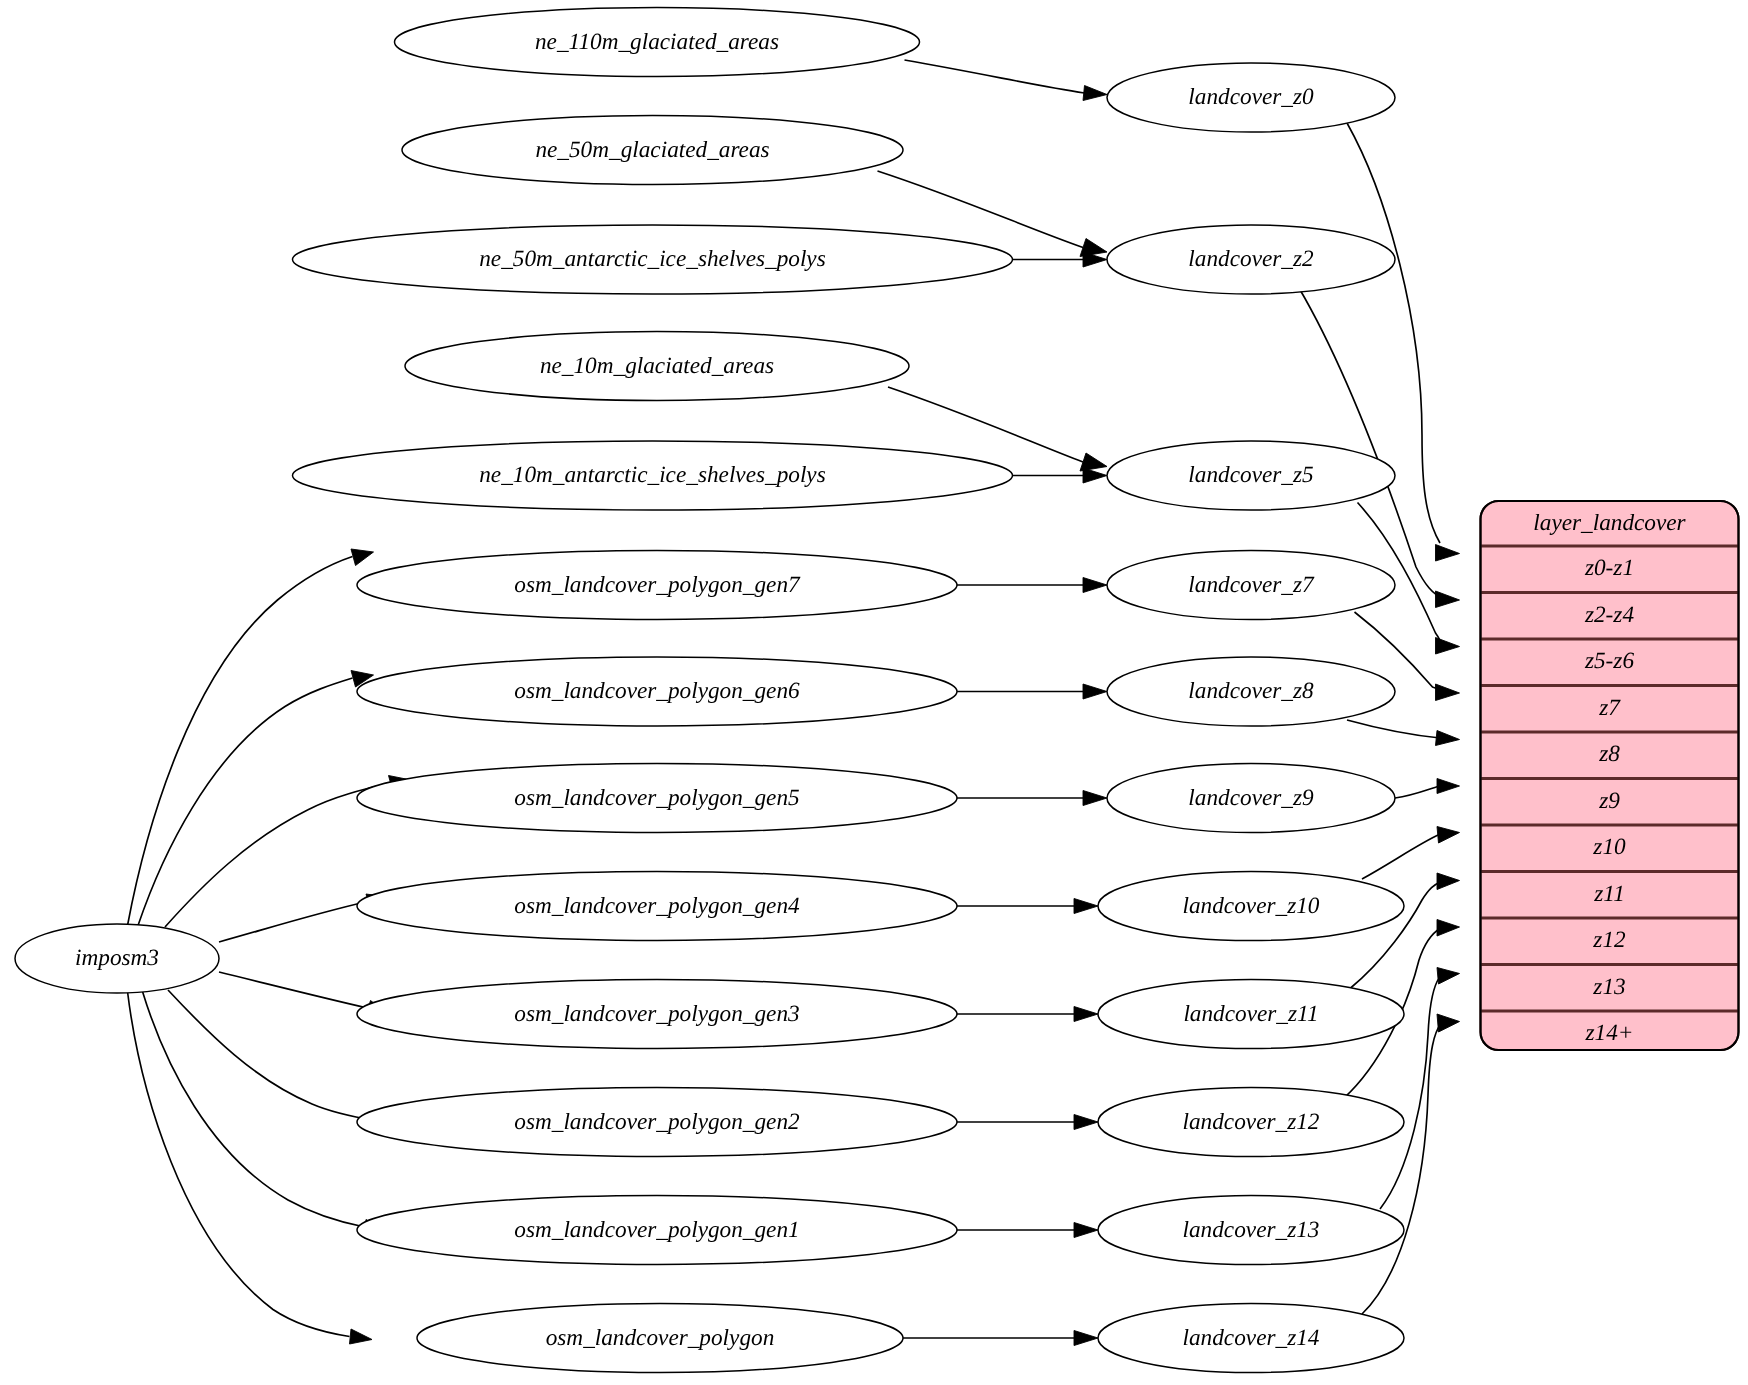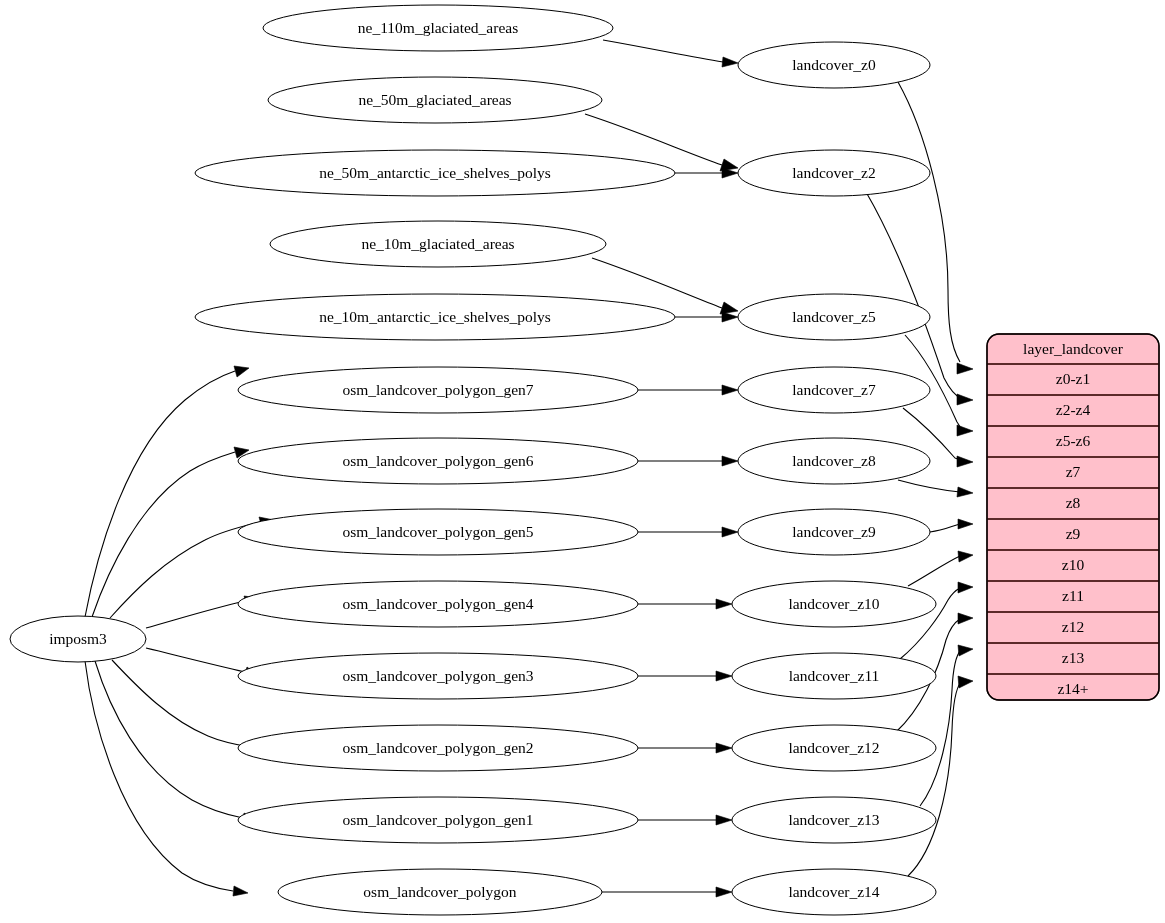--- a/index.html
+++ b/index.html
@@ -10,20 +10,21 @@
   body {
     width: 1165px;
     height: 923px;
     overflow: hidden;
     font-family: "Liberation Serif", "DejaVu Serif", serif;
   }
   #graph-root {
     position: relative;
     width: 1165px;
     height: 721px;
+    font-style: italic;
   }
   svg.graph {
     display: block;
     width: 1165px;
     height: 923px;
   }
   .node-ellipse {
     fill: #ffffff;
     stroke: #000000;
     stroke-width: 1;

